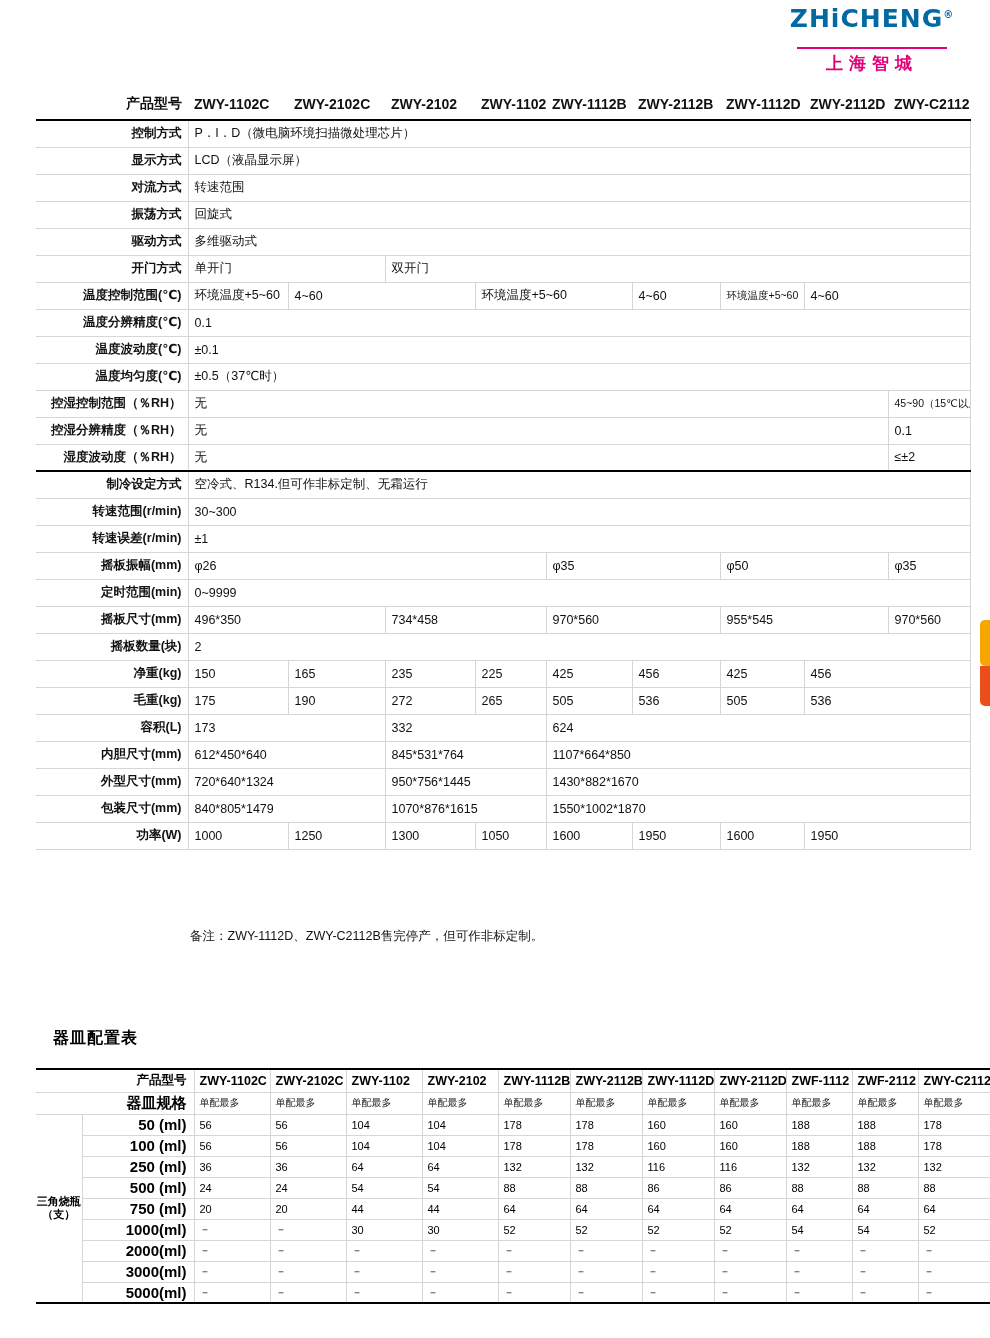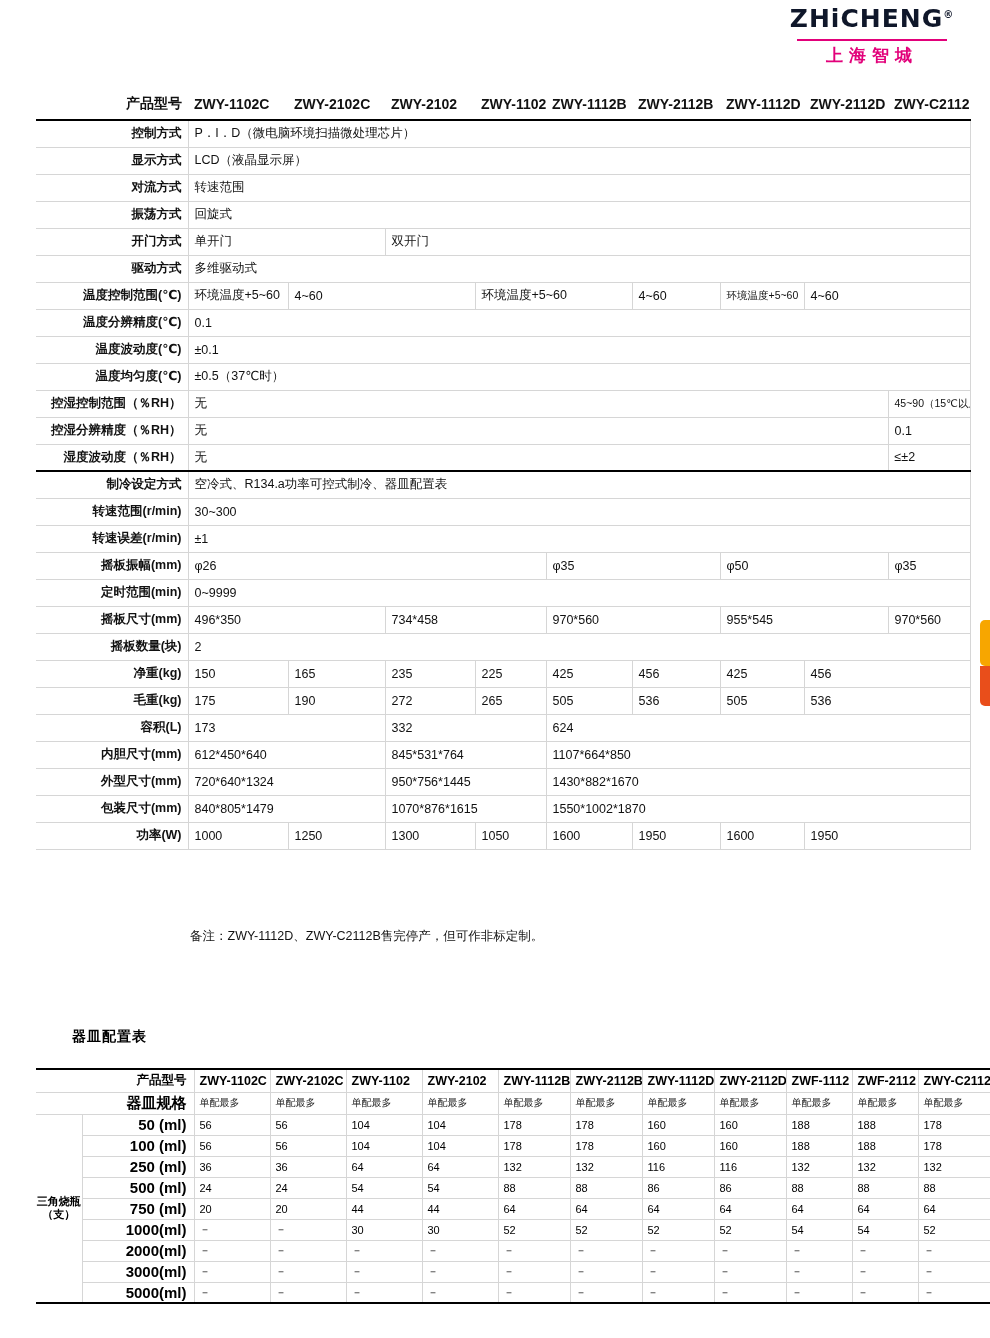--- a/index.html
+++ b/index.html
@@ -20,31 +20,31 @@
     position: absolute;
     top: 6px; right: 18px;
     text-align: center;
     width: 200px;
   }
   .logo-mark {
     font-family: "DejaVu Sans", sans-serif;
     font-size: 25px;
     font-weight: bold;
     letter-spacing: 1px;
-    color: #0f172a;
+    color: #0369a1;
     line-height: 1;
     position: relative;
     display: inline-block;
   }
   .logo-mark .reg {
     font-size: 10px;
     vertical-align: super;
   }
   .logo-cn {
-    margin-top: 8px;
+    margin-top: 16px;
     font-size: 17px;
     font-weight: bold;
     letter-spacing: 6px;
     color: #e2007a;
     padding-top: 3px;
     border-top: 2px solid #e2007a;
     display: inline-block;
     width: 150px;
   }
 
@@ -103,22 +103,22 @@
     position: absolute;
     left: 190px;
     top: 928px;
     font-size: 12.5px;
     color: #111;
   }
 
   
   .sec2-title {
     position: absolute;
-    left: 72px; top: 1028px;
-    font-size: 14px;
+    left: 53px; top: 1028px;
+    font-size: 16px;
     font-weight: bold;
     letter-spacing: 1px;
   }
   .glass-wrap {
     position: absolute;
     left: 36px;
     top: 1068px;
     width: 934px;
   }
   table.glass {
@@ -221,27 +221,27 @@
         </tr>
         <tr>
           <td class="lbl">对流方式</td>
           <td colspan="9">转速范围</td>
         </tr>
         <tr>
           <td class="lbl">振荡方式</td>
           <td colspan="9">回旋式</td>
         </tr>
         <tr>
+          <td class="lbl">驱动方式</td>
+          <td colspan="9">多维驱动式</td>
+        </tr>
+        <tr>
           <td class="lbl">开门方式</td>
           <td colspan="2">单开门</td>
           <td colspan="7">双开门</td>
-        </tr>
-        <tr>
-          <td class="lbl">驱动方式</td>
-          <td colspan="9">多维驱动式</td>
         </tr>
         <tr>
           <td class="lbl">温度控制范围(℃)</td>
           <td colspan="1">环境温度+5~60</td>
           <td colspan="2">4~60</td>
           <td colspan="2">环境温度+5~60</td>
           <td colspan="1">4~60</td>
           <td colspan="1" style="font-size: 10.5px;">环境温度+5~60</td>
           <td colspan="2">4~60</td>
         </tr>
@@ -267,21 +267,21 @@
           <td colspan="8">无</td>
           <td colspan="1">0.1</td>
         </tr>
         <tr>
           <td class="lbl">湿度波动度（％RH）</td>
           <td colspan="8">无</td>
           <td colspan="1">≤±2</td>
         </tr>
         <tr>
           <td class="lbl rule-top">制冷设定方式</td>
-          <td colspan="9" class="rule-top">空冷式、R134.a功率可控式制冷、器皿配置表</td>
+          <td colspan="9" class="rule-top">空冷式、R134.但可作非标定制、无霜运行</td>
         </tr>
         <tr>
           <td class="lbl">转速范围(r/min)</td>
           <td colspan="9">30~300</td>
         </tr>
         <tr>
           <td class="lbl">转速误差(r/min)</td>
           <td colspan="9">±1</td>
         </tr>
         <tr>

